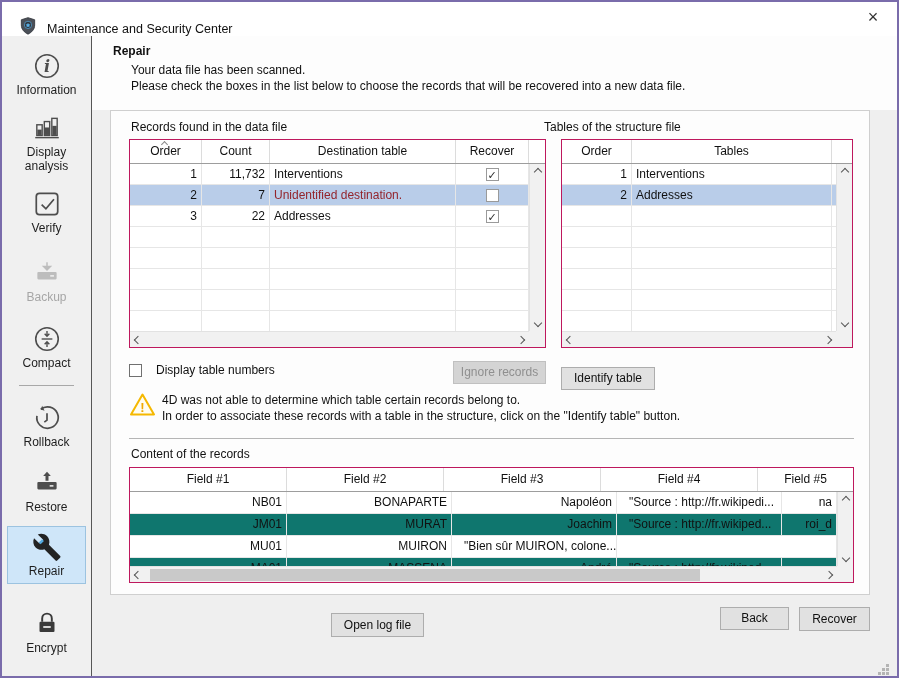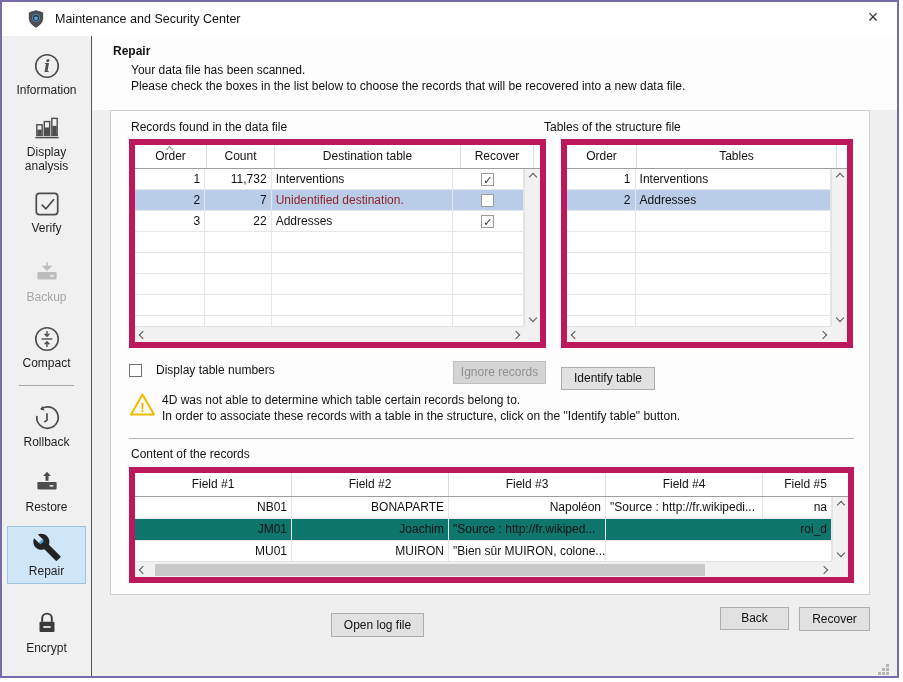--- a/index.html
+++ b/index.html
@@ -1,20 +1,20 @@
 <!DOCTYPE html>
 <html><head>
 <meta charset="utf-8">
 <style>
   * { margin:0; padding:0; box-sizing:border-box; }
   body { background:#ffffff; font-family:"Liberation Sans", sans-serif; color:#111; }
   .window { position:relative; width:899px; height:678px; border:2px solid #7a6cab; background:#fff; overflow:hidden; }
 
   
-  .titlebar { position:absolute; left:0; top:0; width:100%; height:34px; background:#fff; display:flex; align-items:center; padding-left:24px; }
+  .titlebar { position:absolute; left:0; top:0; width:100%; height:34px; background:#fff; display:flex; align-items:flex-end; padding-left:16px; }
   .app-icon svg { display:block; }
   .title { margin-left:9px; font-size:12.5px; }
   .close { position:absolute; right:14px; top:5px; font-size:18px; color:#333; width:20px; text-align:center; }
 
   
   .sidebar { position:absolute; left:0; top:34px; width:90px; bottom:0; background:#f0f0f0; border-right:1px solid #565656; }
   .sb-item { position:absolute; left:5px; width:79px; text-align:center; color:#1e1e1e; padding-top:5px; }
   .sb-ico { display:block; height:32px; }
   .sb-ico svg { display:inline-block; }
   .sb-lbl { font-size:12px; line-height:14px; display:block; padding-bottom:5px; }
@@ -26,28 +26,28 @@
   .main { position:absolute; left:90px; top:34px; right:0; bottom:0; background:#efefef; }
   .white-top { position:absolute; left:0; top:0; width:100%; height:74px; background:#fdfdfd; }
   .page-title { position:absolute; left:21px; top:8px; font-size:12px; font-weight:bold; }
   .intro1 { position:absolute; left:39px; top:27px; font-size:12px; }
   .intro2 { position:absolute; left:39px; top:43px; font-size:12px; }
   .panel { position:absolute; left:18px; top:74px; width:760px; height:485px; background:#fdfdfd; border:1px solid #cfcfcf; }
 
   .sect-label { position:absolute; font-size:12px; }
 
   
-  .tbl { position:absolute; background:#fff; border:6px solid #be185d; }
+  .tbl { position:absolute; background:#fff; border:1px solid #be185d; }
   .hdr { display:flex; height:24px; border-bottom:1px solid #9d9d9d; background:#fff; }
   .hc { border-right:1px solid #dcdcdc; font-size:12px; text-align:center; line-height:23px; height:23px; position:relative; white-space:nowrap; overflow:hidden; }
   .hc.last { border-right:none; }
   .sortchv { position:absolute; top:2px; left:50%; margin-left:-4px; width:5px; height:5px; border-left:1px solid #8a8a8a; border-top:1px solid #8a8a8a; transform:rotate(45deg); }
   .tbody { position:absolute; top:24px; left:0; right:16px; bottom:16px; overflow:hidden; }
   .row { display:flex; height:21px; border-bottom:1px solid #e6e6e6; background:#fff; }
-  .row2 { height:22px; }
+  .row2 { height:22px;gap:8px; }
   .c { border-right:1px solid #e6e6e6; padding:0 4px; font-size:12px; line-height:20px; white-space:nowrap; overflow:hidden; }
   .r { text-align:right; }
   .cc { text-align:center; }
   .sel { background:#b9cde9; }
   .err { color:#93242c; }
   .alt { background:#0f766e; }
 
   .cb { display:inline-block; width:13px; height:13px; border:1px solid #9a9a9a; background:#fff; line-height:12px; font-size:11px; color:#2d2d2d; text-align:center; vertical-align:middle; }
 
   
@@ -366,20 +366,21 @@
         <div class="tbody">
           <div class="row row2">
             <div class="c r" style="width:157px">NB01</div>
             <div class="c r" style="width:157px">BONAPARTE</div>
             <div class="c r" style="width:157px">Napoléon</div>
             <div class="c" style="width:157px">"Source : http://fr.wikipedi...</div>
             <div class="c r" style="flex:1">na</div>
           </div>
           <div class="row row2 alt">
             <div class="c r" style="width:157px">JM01</div>
+            <div class="c r" style="width:157px">MURAT</div>
             <div class="c r" style="width:157px">Joachim</div>
             <div class="c" style="width:157px">"Source :  http://fr.wikiped...</div>
             <div class="c r" style="flex:1">roi_d</div>
           </div>
           <div class="row row2">
             <div class="c r" style="width:157px">MU01</div>
             <div class="c r" style="width:157px">MUIRON</div>
             <div class="c" style="width:157px">"Bien sûr MUIRON, colone...</div>
             <div class="c r" style="flex:1"></div>
           </div>

